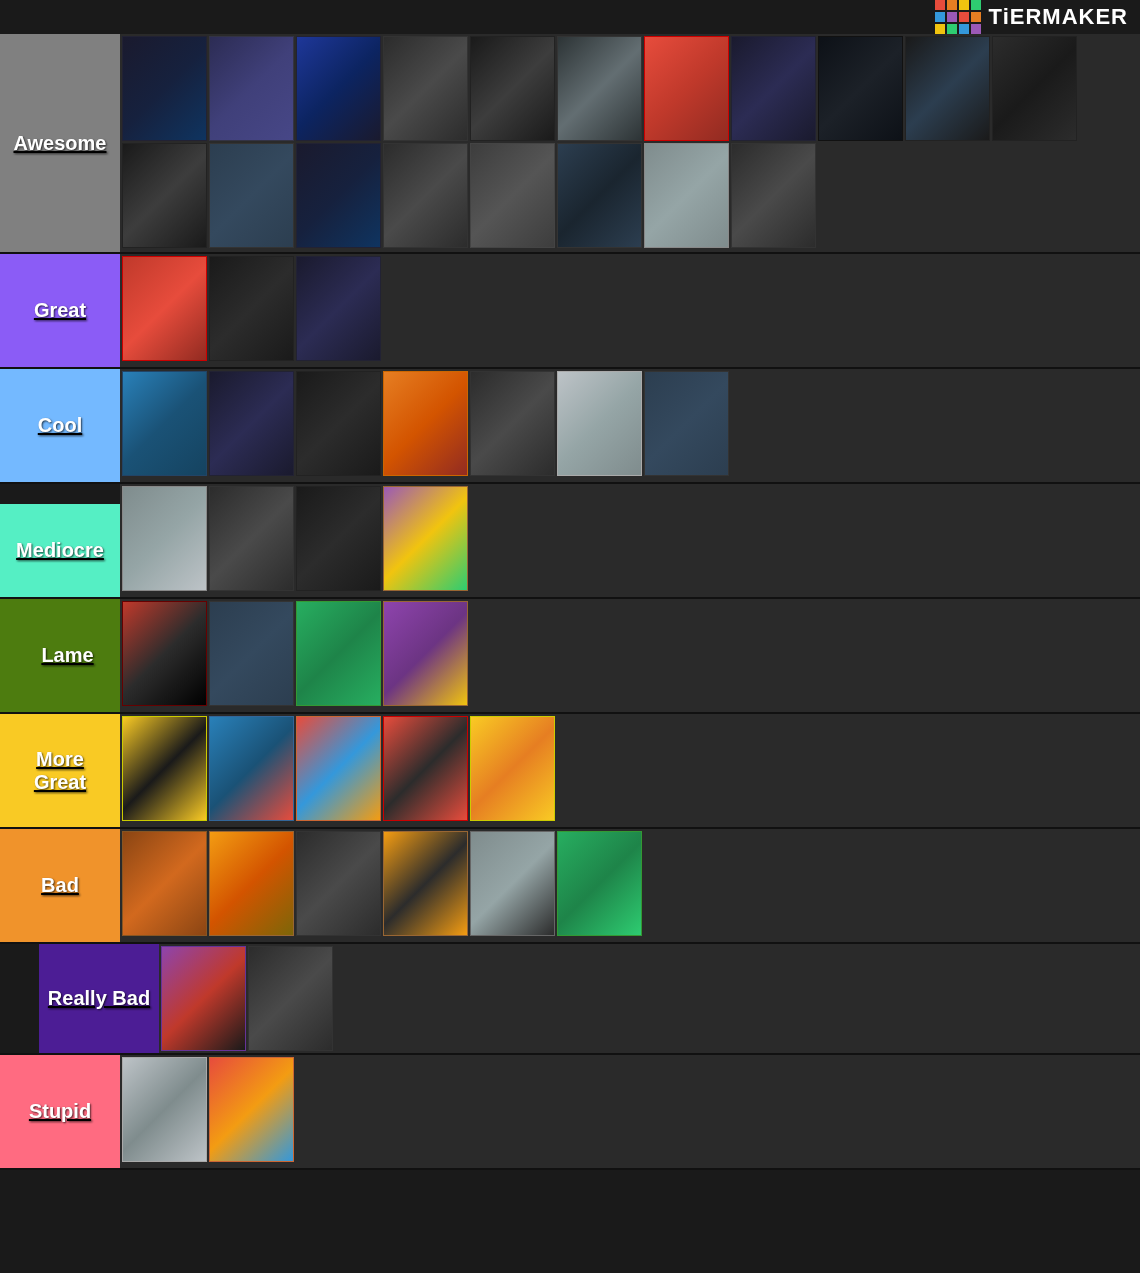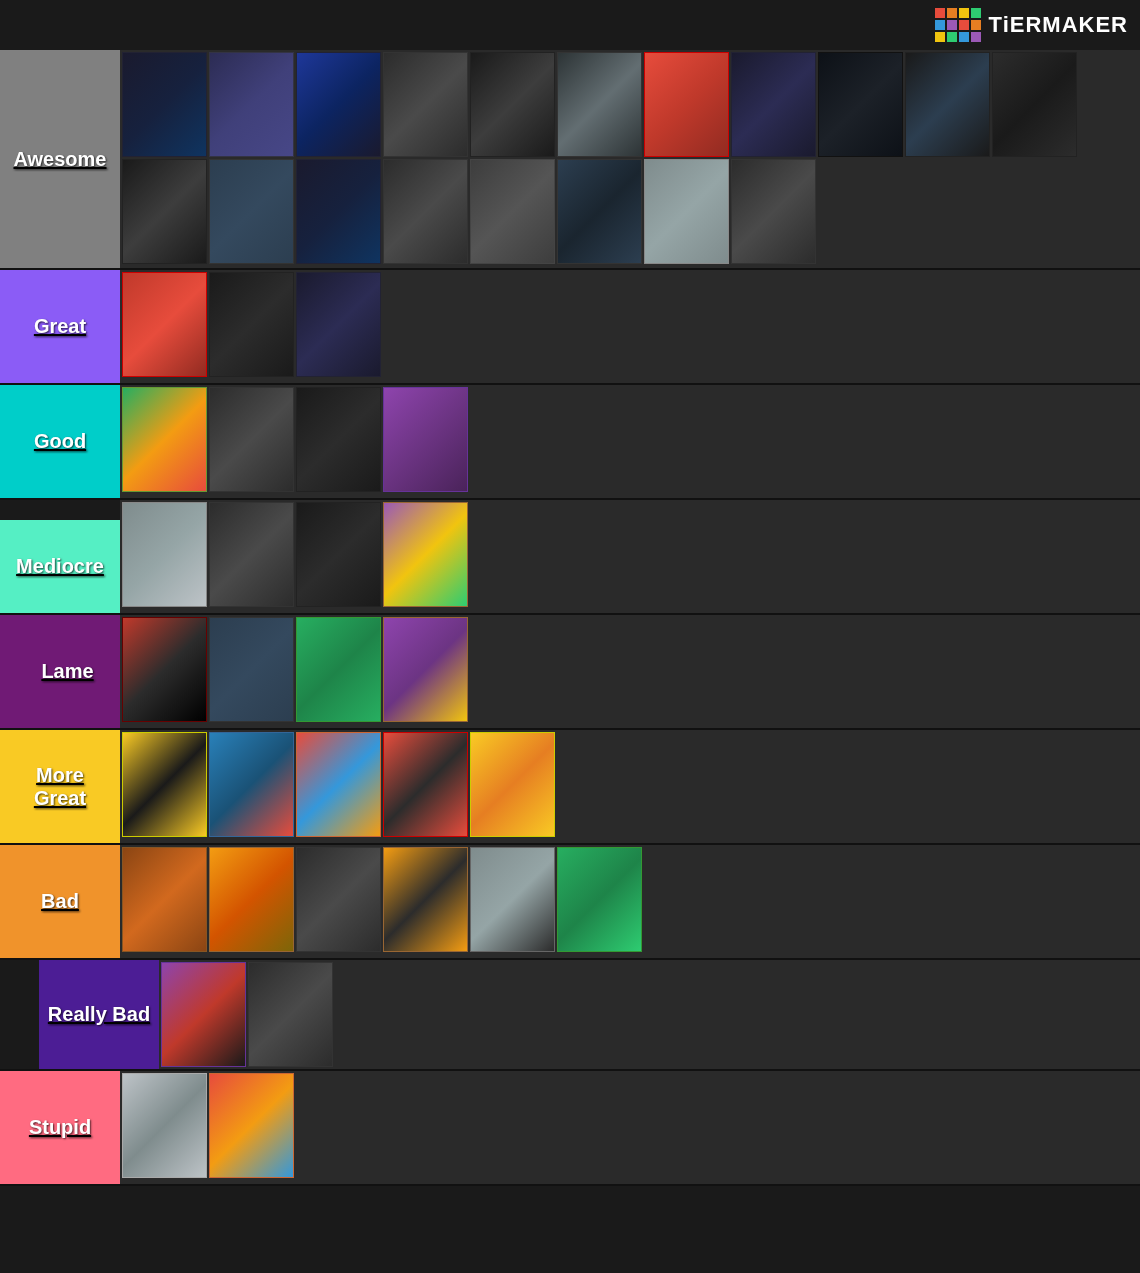--- a/index.html
+++ b/index.html
@@ -12,21 +12,21 @@
     .tier-list {
       display: flex;
       flex-direction: column;
       width: 1140px;
     }
     .header-row {
       display: flex;
       justify-content: flex-end;
       background: #1a1a1a;
       padding: 8px 12px;
-      height: 50px;
+      height: 34px;
     }
     .tiermaker-logo {
       display: flex;
       align-items: center;
       gap: 8px;
     }
     .logo-grid {
       display: grid;
       grid-template-columns: repeat(4, 10px);
       grid-template-rows: repeat(3, 10px);
@@ -140,39 +140,42 @@
       </div>
       <div class="tier-row" style="min-height: 115px;">
         <div class="tier-label" style="background: #8b5cf6;">Great</div>
         <div class="tier-content">
           <div class="img-placeholder" style="background: linear-gradient(135deg, rgb(192, 57, 43), rgb(231, 76, 60), rgb(146, 43, 33)); border: 1px solid rgb(204, 0, 0);"></div>
           <div class="img-placeholder" style="background: linear-gradient(135deg, rgb(26, 26, 26), rgb(44, 44, 44), rgb(26, 26, 26)); border: 1px solid rgb(34, 34, 34);"></div>
           <div class="img-placeholder" style="background: linear-gradient(135deg, rgb(26, 26, 46), rgb(44, 44, 84), rgb(26, 26, 46)); border: 1px solid rgb(34, 34, 51);"></div>
         </div>
       </div>
       <div class="tier-row" style="min-height: 115px;">
-        <div class="tier-label" style="background: rgb(0, 206, 201);">Good</div>
-        <div class="tier-content">
-          <div class="img-placeholder" style="background: linear-gradient(135deg, rgb(39, 174, 96), rgb(243, 156, 18), rgb(231, 76, 60)); border: 1px solid rgb(102, 153, 51);"></div>
-          <div class="img-placeholder" style="background: linear-gradient(135deg, rgb(44, 44, 44), rgb(74, 74, 74), rgb(44, 44, 44)); border: 1px solid rgb(51, 51, 51);"></div>
+        <div class="tier-label" style="background: rgb(116, 185, 255);">Cool</div>
+        <div class="tier-content">
+          <div class="img-placeholder" style="background: linear-gradient(135deg, rgb(41, 128, 185), rgb(26, 82, 118), rgb(21, 67, 96)); border: 1px solid rgb(34, 68, 102);"></div>
+          <div class="img-placeholder" style="background: linear-gradient(135deg, rgb(26, 26, 46), rgb(44, 44, 84), rgb(26, 26, 46)); border: 1px solid rgb(34, 34, 51);"></div>
           <div class="img-placeholder" style="background: linear-gradient(135deg, rgb(26, 26, 26), rgb(44, 44, 44), rgb(26, 26, 26)); border: 1px solid rgb(34, 34, 34);"></div>
-          <div class="img-placeholder" style="background: linear-gradient(135deg, rgb(142, 68, 173), rgb(108, 52, 131), rgb(74, 35, 90)); border: 1px solid rgb(102, 51, 153);"></div>
+          <div class="img-placeholder" style="background: linear-gradient(135deg, rgb(230, 126, 34), rgb(211, 84, 0), rgb(146, 43, 33)); border: 1px solid rgb(204, 102, 0);"></div>
+          <div class="img-placeholder" style="background: linear-gradient(135deg, rgb(44, 44, 44), rgb(74, 74, 74), rgb(44, 44, 44)); border: 1px solid rgb(51, 51, 51);"></div>
+          <div class="img-placeholder" style="background: linear-gradient(135deg, rgb(189, 195, 199), rgb(149, 165, 166), rgb(127, 140, 141)); border: 1px solid rgb(170, 170, 170);"></div>
+          <div class="img-placeholder" style="background: linear-gradient(135deg, rgb(44, 62, 80), rgb(52, 73, 94), rgb(44, 62, 80)); border: 1px solid rgb(51, 51, 51);"></div>
         </div>
       </div>
       <div class="tier-row" style="min-height: 115px;">
         <div class="tier-label" style="background: rgb(85, 239, 196); margin-top: 20px;">Mediocre</div>
         <div class="tier-content">
           <div class="img-placeholder" style="background: linear-gradient(135deg, rgb(127, 140, 141), rgb(149, 165, 166), rgb(189, 195, 199)); border: 1px solid rgb(136, 136, 136);"></div>
           <div class="img-placeholder" style="background: linear-gradient(135deg, rgb(44, 44, 44), rgb(74, 74, 74), rgb(44, 44, 44)); border: 1px solid rgb(51, 51, 51);"></div>
           <div class="img-placeholder" style="background: linear-gradient(135deg, rgb(26, 26, 26), rgb(44, 44, 44), rgb(26, 26, 26)); border: 1px solid rgb(34, 34, 34);"></div>
           <div class="img-placeholder" style="background: linear-gradient(135deg, rgb(155, 89, 182), rgb(241, 196, 15), rgb(46, 204, 113)); border: 1px solid rgb(153, 102, 51);"></div>
         </div>
       </div>
       <div class="tier-row" style="min-height: 115px;">
-        <div class="tier-label" style="background: #701a75; padding-left: 23px;">Lame</div>
+        <div class="tier-label" style="background: #4d7c0f; padding-left: 23px;">Lame</div>
         <div class="tier-content">
           <div class="img-placeholder" style="background: linear-gradient(135deg, rgb(192, 57, 43), rgb(44, 44, 44), rgb(0, 0, 0)); border: 1px solid rgb(102, 0, 0);"></div>
           <div class="img-placeholder" style="background: linear-gradient(135deg, rgb(44, 62, 80), rgb(52, 73, 94), rgb(44, 62, 80)); border: 1px solid rgb(51, 51, 51);"></div>
           <div class="img-placeholder" style="background: linear-gradient(135deg, rgb(39, 174, 96), rgb(30, 132, 73), rgb(39, 174, 96)); border: 1px solid rgb(51, 153, 51);"></div>
           <div class="img-placeholder" style="background: linear-gradient(135deg, rgb(142, 68, 173), rgb(108, 52, 131), rgb(241, 196, 15)); border: 1px solid rgb(153, 102, 51);"></div>
         </div>
       </div>
       <div class="tier-row" style="min-height: 115px;">
         <div class="tier-label" style="background: rgb(249, 202, 36);">More Great</div>
         <div class="tier-content">

